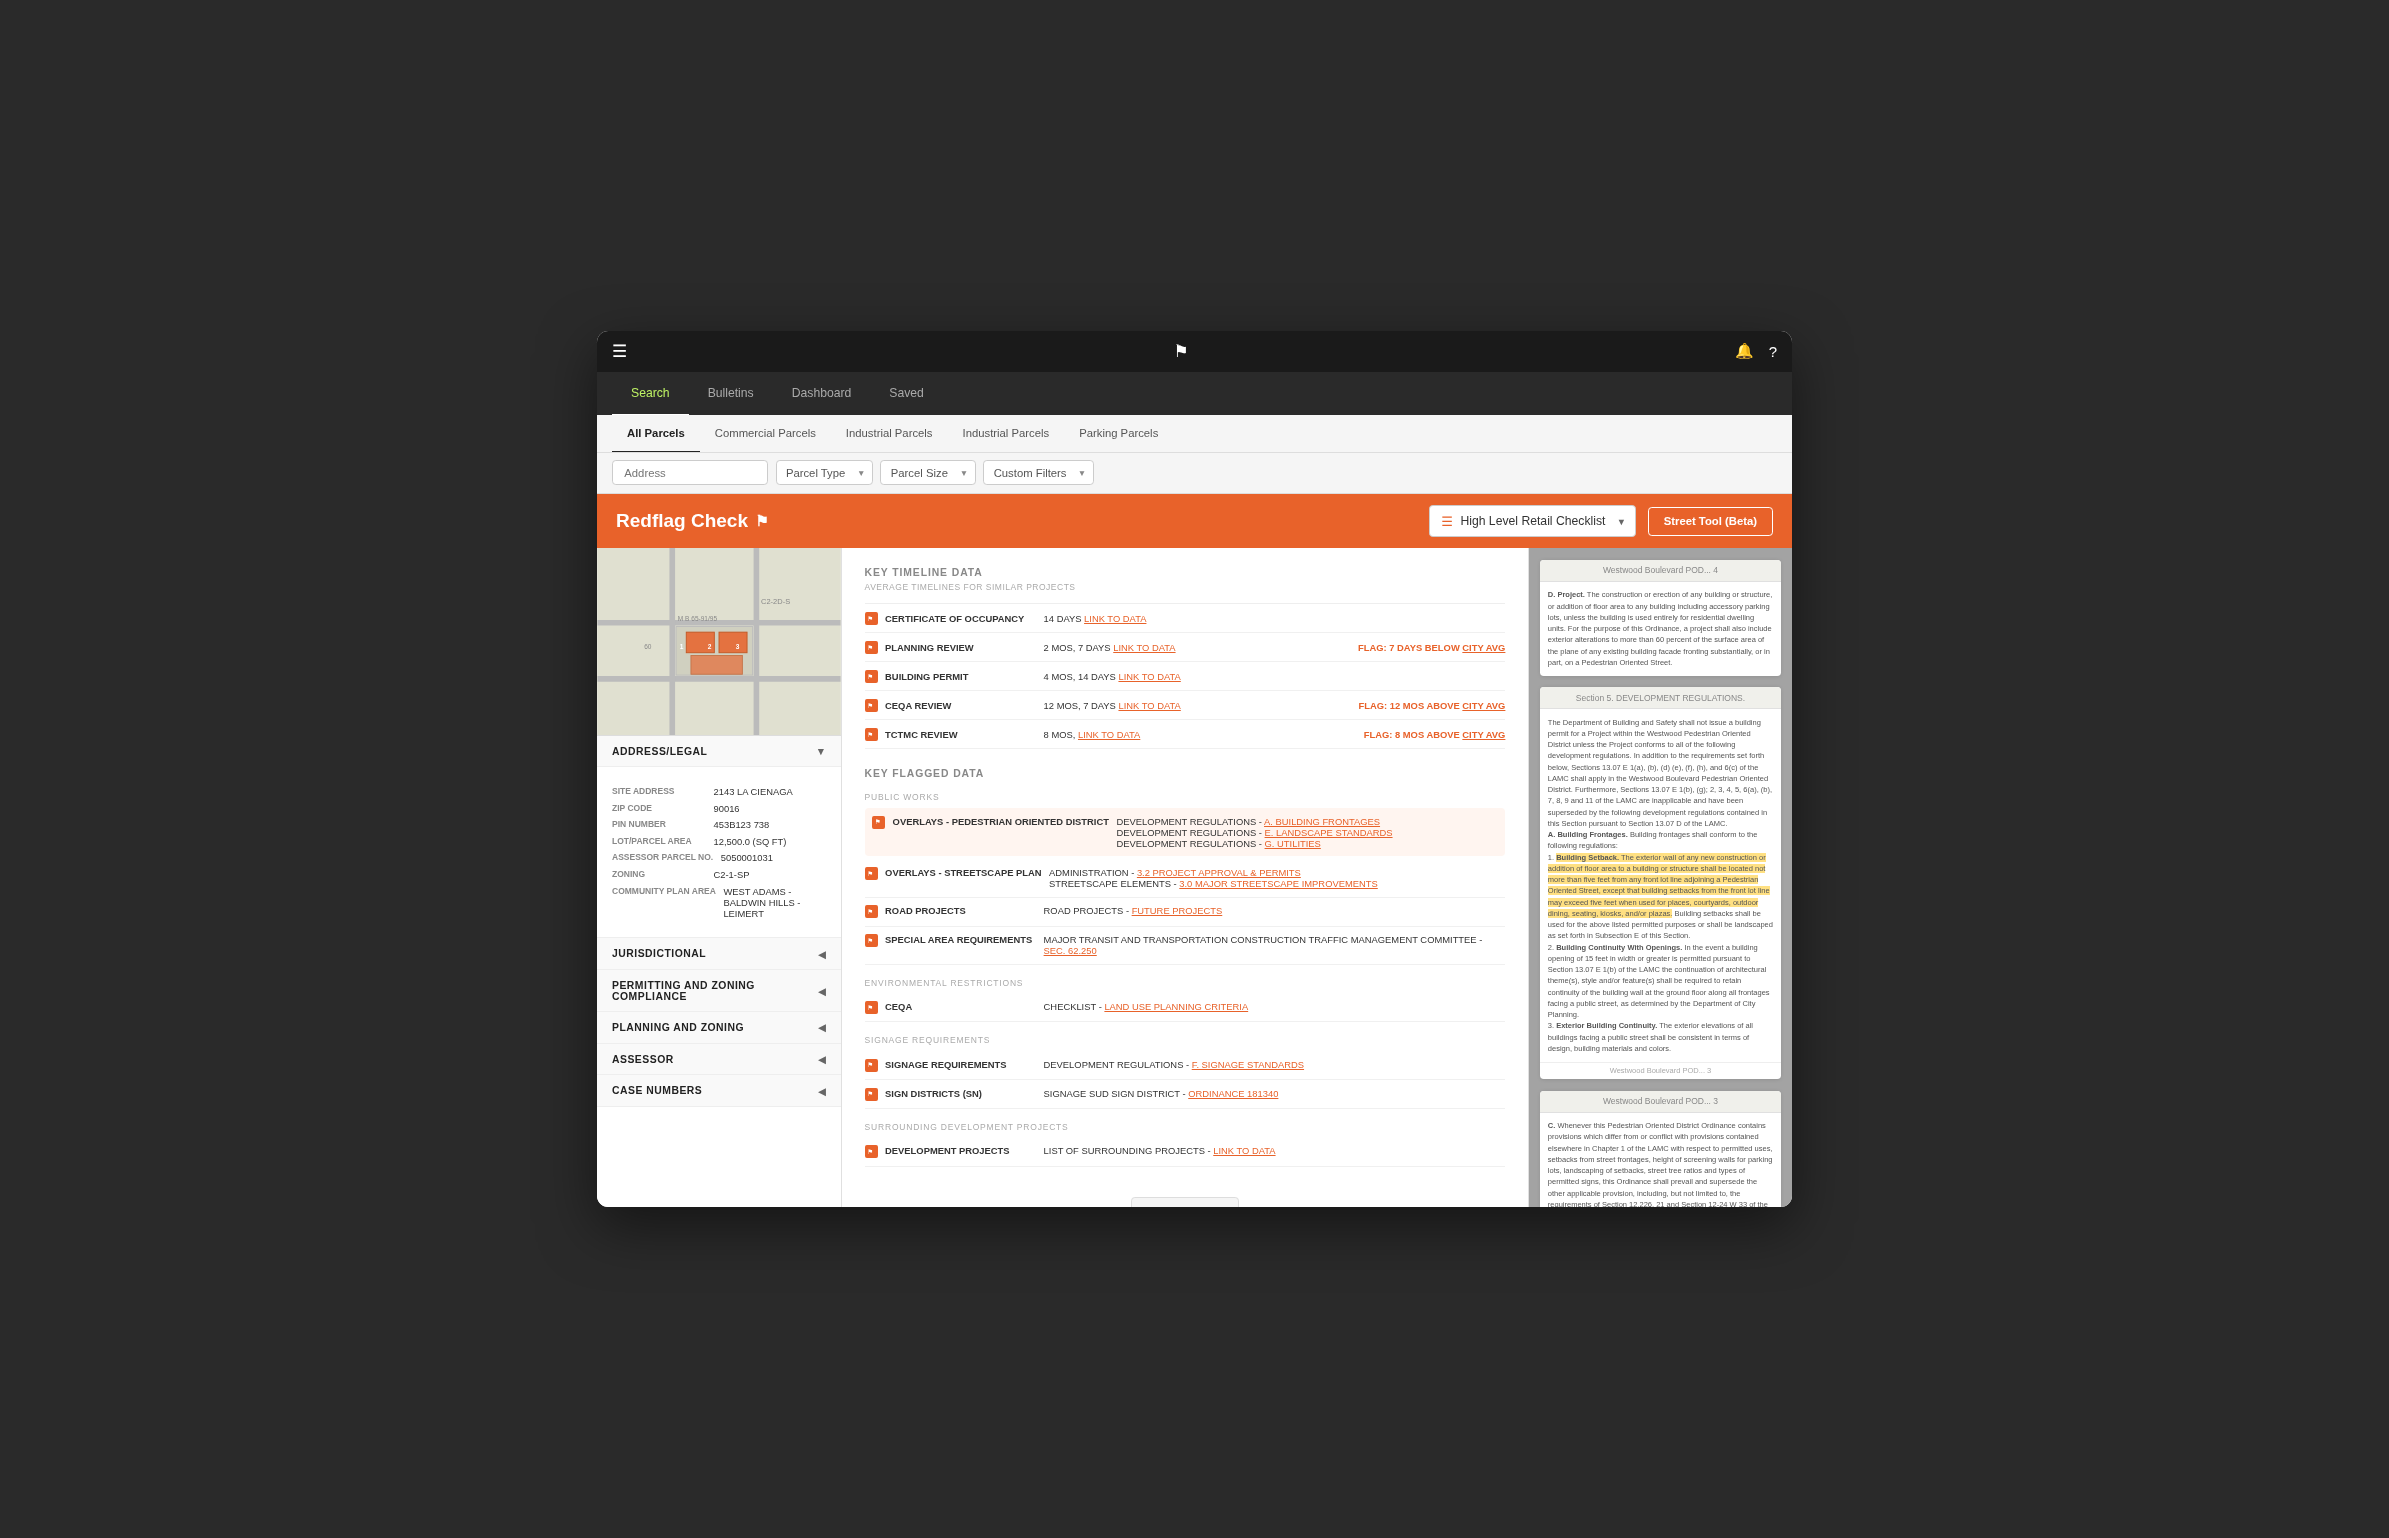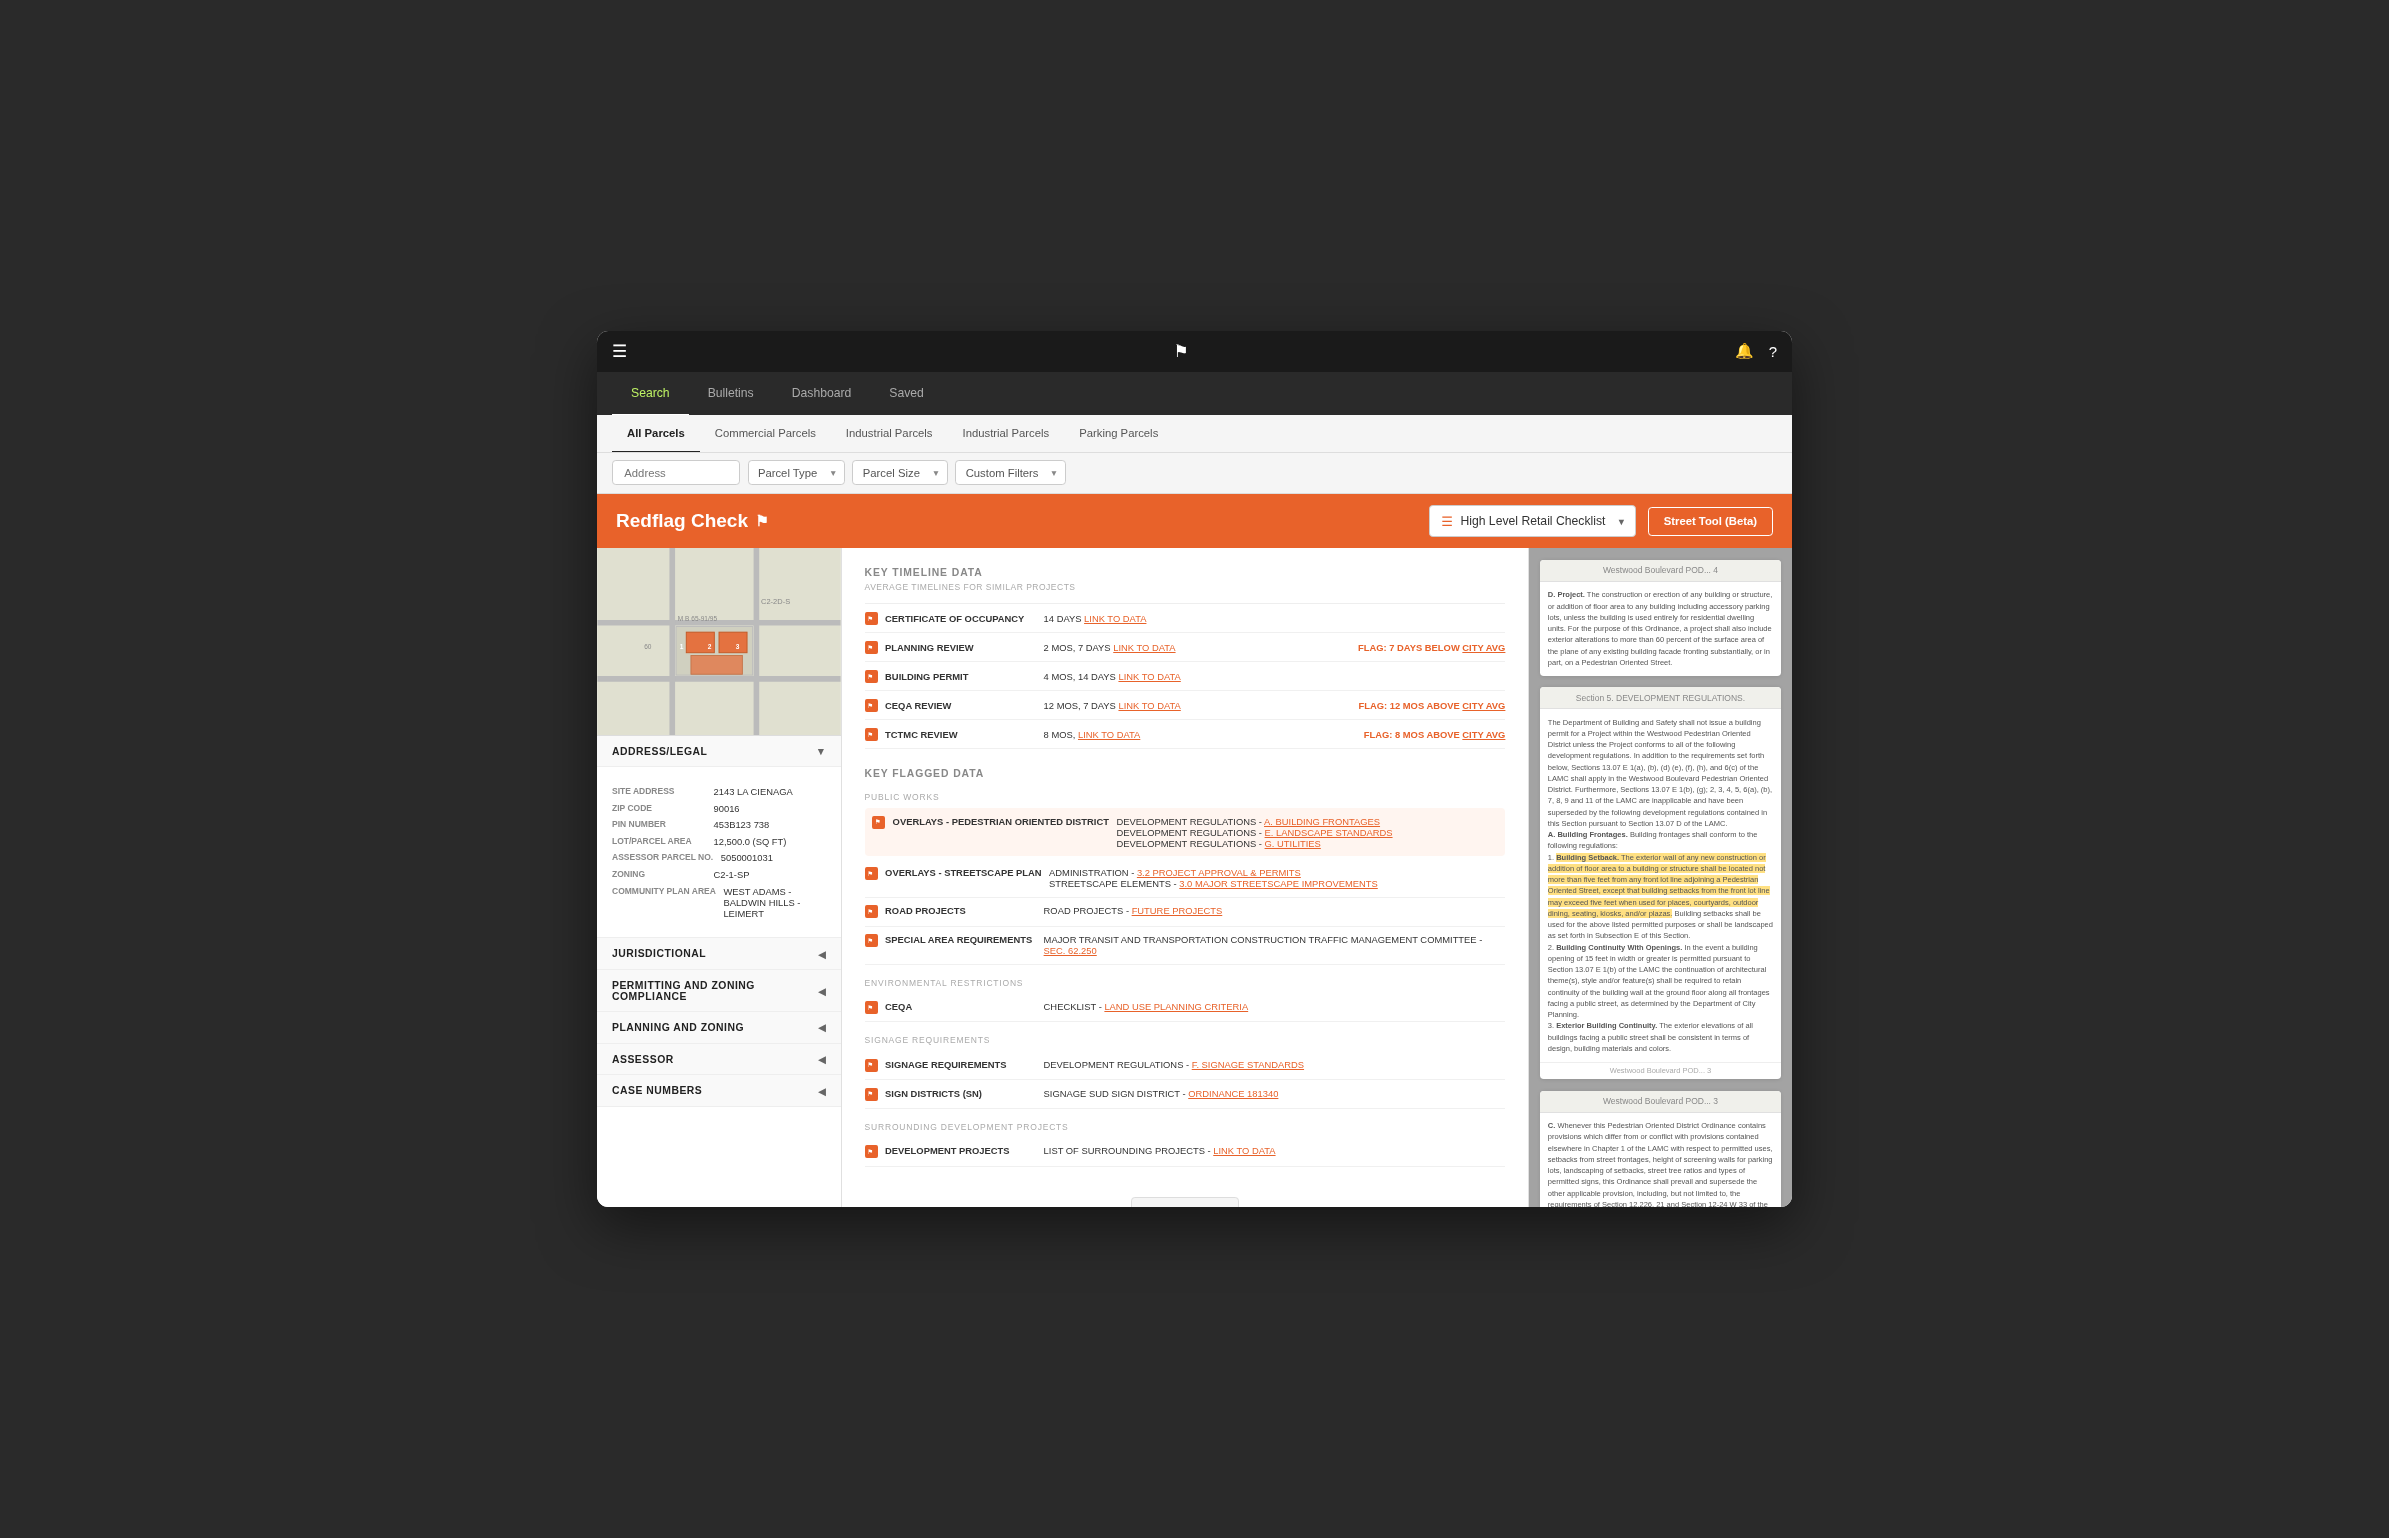--- a/index.html
+++ b/index.html
@@ -90,21 +90,21 @@
       gap: 7.5px;
       border-bottom: 0.9px solid #ddd;
     }
     .filter-input {
       background: #fff;
       border: 0.9px solid #ccc;
       border-radius: 3.8px;
       padding: 5.6px 11.3px;
       font-size: 11.3px;
       color: #999;
-      width: 128px;
+      width: 156px;
     }
     .filter-select {
       background: #fff;
       border: 0.9px solid #ccc;
       border-radius: 3.8px;
       padding: 5.6px 26px 5.6px 9.4px;
       font-size: 11.3px;
       color: #555;
       cursor: pointer;
       appearance: none;

